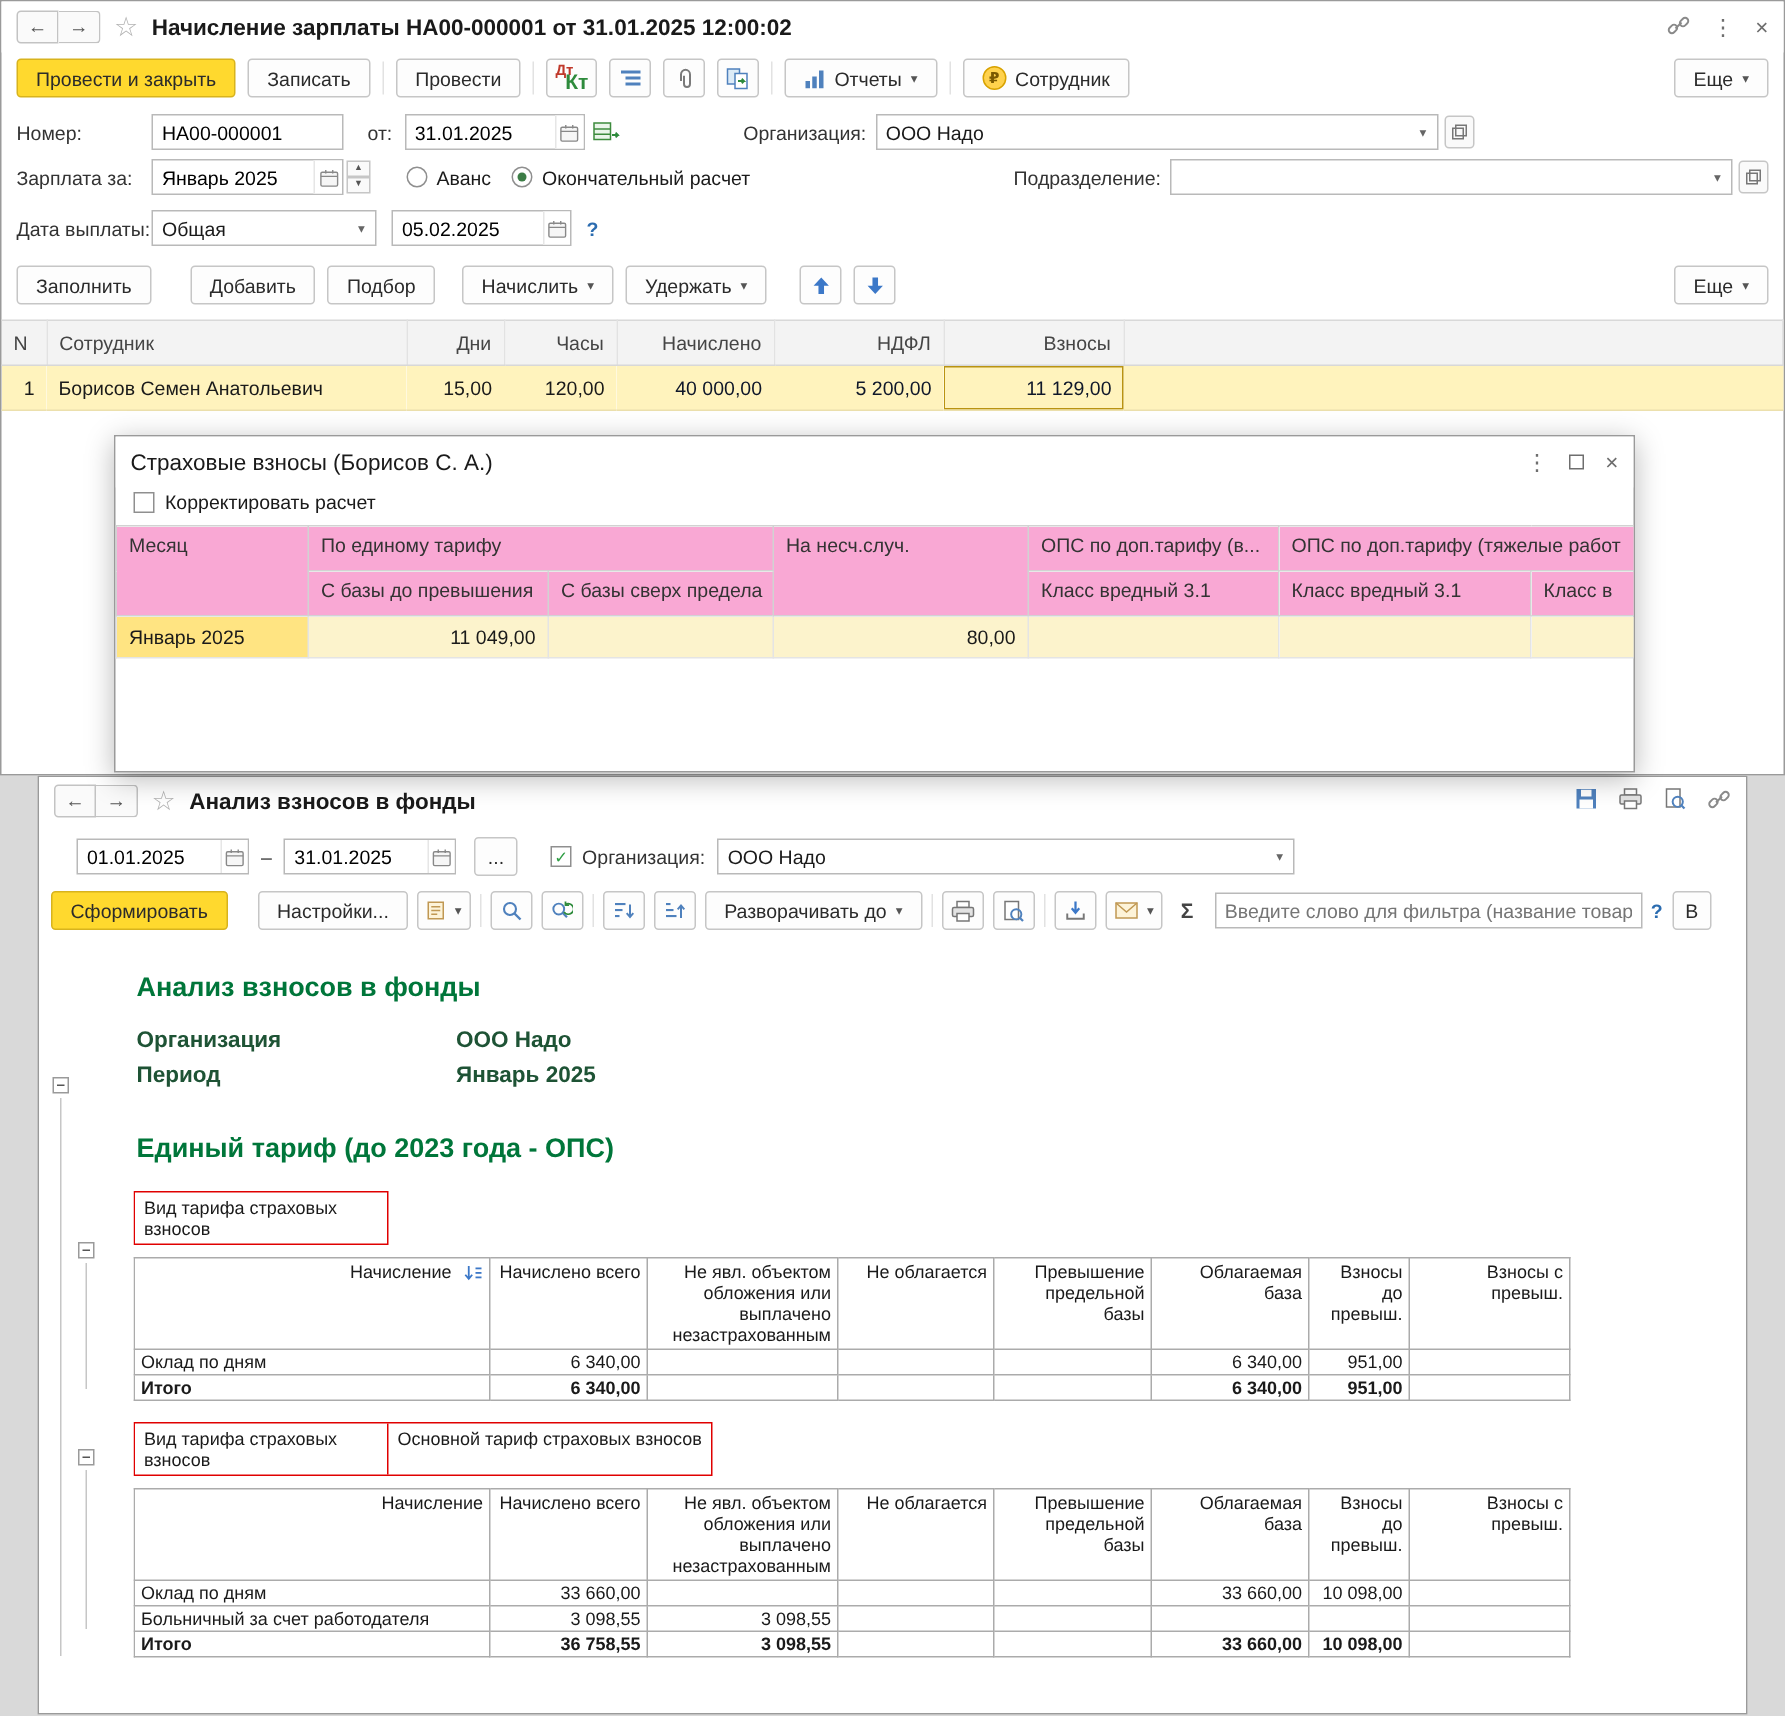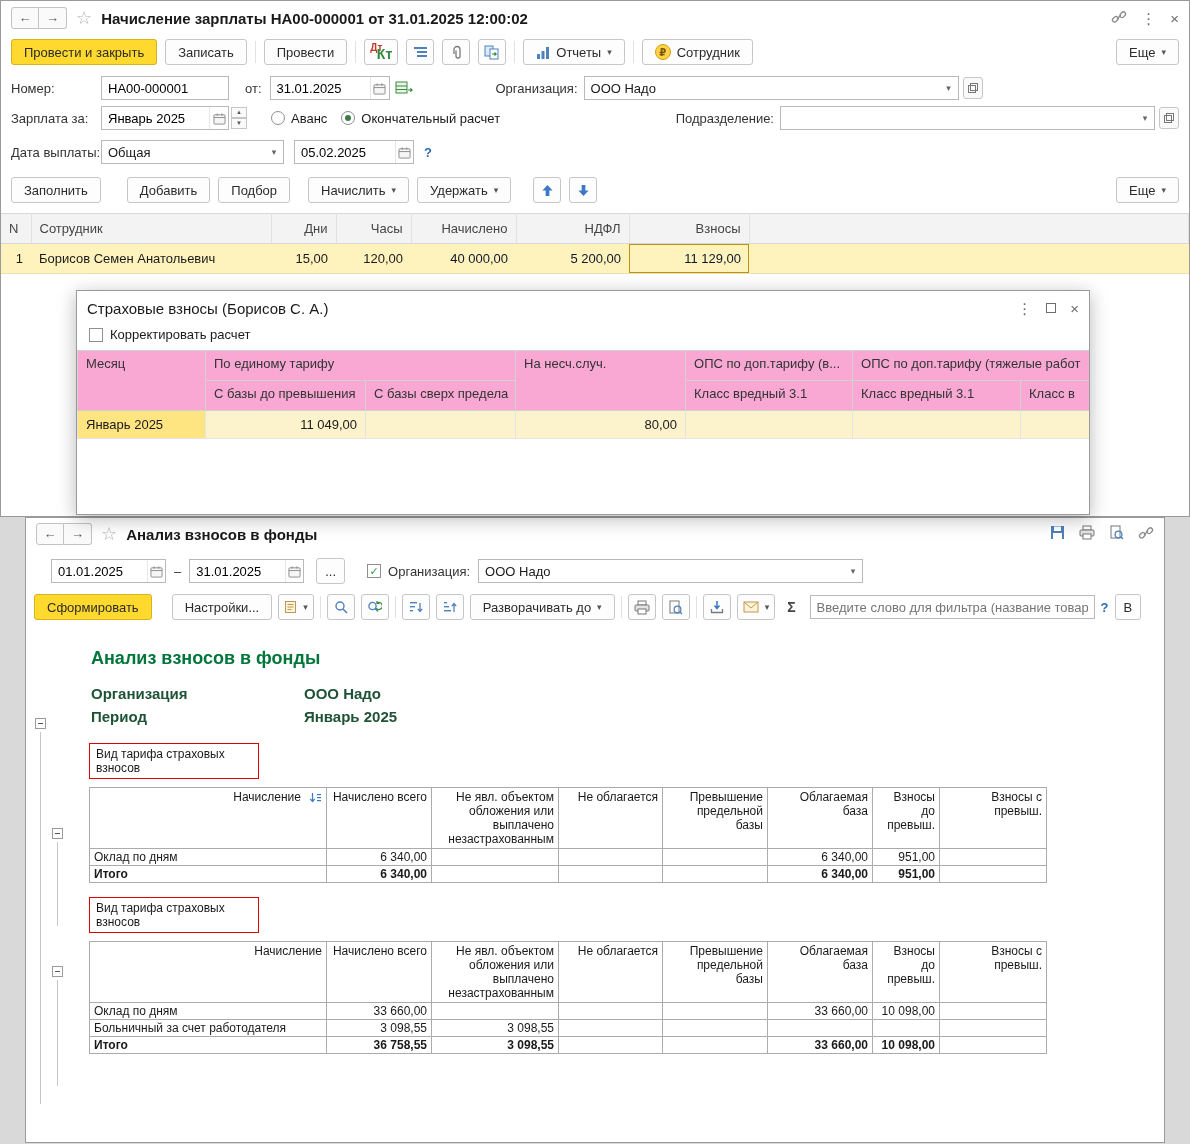--- a/index.html
+++ b/index.html
@@ -268,21 +268,21 @@
           <g fill="none" stroke="#777">
             <rect x="1.5" y="3.5" width="7" height="7"></rect>
             <rect x="3.5" y="1.5" width="7" height="7"></rect>
           </g>
         </svg>
       </span>
   </div>
 
   <div class="form-row" style="margin-top:4px;">
     <span class="lbl" style="width:90px;">Дата выплаты:</span>
-    <span class="combo" style="width:183px;">
+    <span class="combo" style="width:150px;">
       <span class="cval">Общая</span>
         <span class="carr">▾</span>
     </span>
     <span class="inp" style="width:120px; margin-left:10px;">
       <input value="05.02.2025" style="">
       <span class="calbtn">
           <svg width="13" height="13" viewBox="0 0 14 14">
             <rect x="1" y="3" width="12" height="10" rx="1" fill="#f6f6f6" stroke="#888"></rect>
             <line x1="1" y1="6" x2="13" y2="6" stroke="#888"></line>
             <line x1="4.5" y1="1.5" x2="4.5" y2="4" stroke="#888"></line>
@@ -587,20 +587,21 @@
     <div class="rpt-title">Анализ взносов в фонды</div>
     <div class="kv" style="margin-top:16px;">
       <span class="k">Организация</span>
       <span>ООО Надо</span>
     </div>
     <div class="kv">
       <span class="k">Период</span>
       <span>Январь 2025</span>
     </div>
 
+    <div class="h2">Единый тариф (до 2023 года - ОПС)</div>
 
     <div>
       <span class="tariff-box">
         <span class="cap">Вид тарифа страховых взносов</span>
       </span>
     </div>
 
     <table class="rtab">
       <colgroup>
           <col style="width:237px;">
@@ -647,20 +648,21 @@
         <td class="num">6 340,00</td>
         <td class="num">951,00</td>
         <td class="num"></td>
       </tr>
     </tbody>
       </table>
 
     <div>
       <span class="tariff-box" style="margin-top:14px;">
         <span class="cap">Вид тарифа страховых взносов</span>
+        <span class="val">Основной тариф страховых взносов</span>
       </span>
     </div>
 
     <table class="rtab">
       <colgroup>
           <col style="width:237px;">
           <col style="width:105px;">
           <col style="width:127px;">
           <col style="width:104px;">
           <col style="width:105px;">

